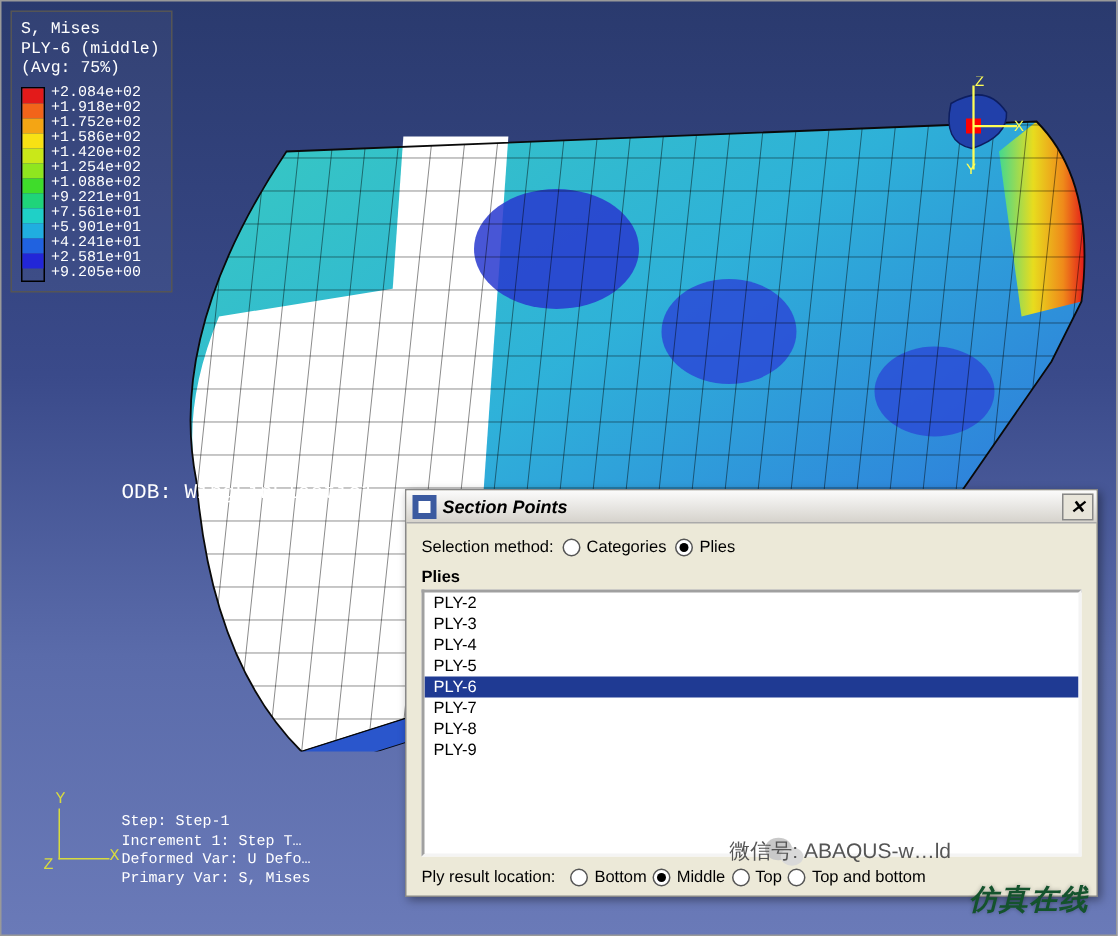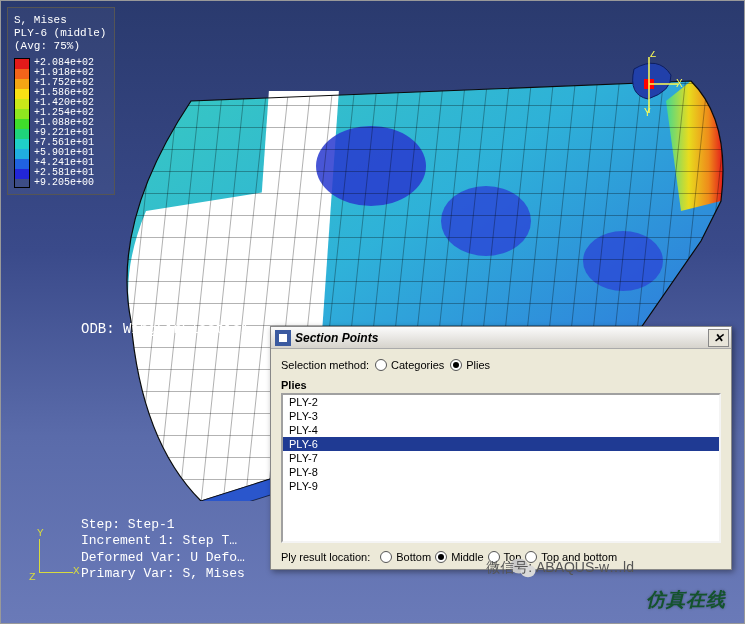--- a/index.html
+++ b/index.html
@@ -32,22 +32,22 @@
   
   .triad {
     position:absolute; left:28px; bottom:40px;
     color:#d8db3e; font-size:11px; font-family:"Courier New",monospace;
   }
   .triad .axis-line { position:absolute; background:#d8db3e; }
   .compass {
     position:absolute; right:60px; top:50px; width:70px; height:70px;
   }
   .status-text {
-    position:absolute; left:80px; bottom:41px;
-    color:#fff; font-family:"Courier New",monospace; font-size:13px;
+    position:absolute; left:80px; bottom:30px;
+    color:#fff; font-family:"Courier New",monospace; font-size:10px;
     line-height:1.25;
   }
   .odb-text { position:absolute; left:80px; top:320px; color:#fff; font-family:"Courier New",monospace; font-size:14px; }
 
   
   .mesh {
     position:absolute; left:60px; top:40px; width:680px; height:460px;
     pointer-events:none;
   }
 
@@ -78,21 +78,21 @@
     display:flex; align-items:center; justify-content:center;
     font-family:Arial; font-size:12px; font-weight:bold;
   }
   .dlg-body { padding:8px 10px 6px 10px; }
   .row { display:flex; align-items:center; gap:6px; margin: 2px 0 8px 0; }
   .radio { width:12px; height:12px; border:1px solid #555; border-radius:50%; background:#fff; display:inline-flex;align-items:center;justify-content:center;}
   .radio.checked::after{content:"";width:6px;height:6px;border-radius:50%;background:#000;}
   .group-label { font-weight:bold; margin-top:4px; }
   .listbox {
     border:2px inset #f4f4f4; background:#fff;
-    height:150px; overflow:auto; margin-top:2px;
+    height:178px; overflow:auto; margin-top:2px;
     position:relative;
   }
   .listbox .item { padding:1px 6px; font-size:11px; cursor:default; }
   .listbox .item.selected { background:#1f3a93; color:#fff; }
   .listbox::-webkit-scrollbar{width:16px;}
   .listbox::-webkit-scrollbar-track{background:#e8e5da;border-left:1px solid #c1bda9;}
   .listbox::-webkit-scrollbar-thumb{background:#cbc7b8;border:1px solid #9c987f;}
   .listbox::-webkit-scrollbar-button{background:#e8e5da;border:1px solid #9c987f;height:16px;display:block;}
 
   .loc-row { display:flex; align-items:flex-start; gap:10px; margin-top:8px;}
@@ -244,20 +244,21 @@
       <span class="opt">
         <span class="radio checked" id="m1"></span>
         <span>Plies</span>
       </span>
     </div>
     <div class="group-label">Plies</div>
     <div class="listbox" id="plies-list">
         <div class="item">PLY-2</div>
         <div class="item">PLY-3</div>
         <div class="item">PLY-4</div>
+        <div class="item">PLY-5</div>
         <div class="item selected">PLY-6</div>
         <div class="item">PLY-7</div>
         <div class="item">PLY-8</div>
         <div class="item">PLY-9</div>
       </div>
 
     <div class="loc-row">
       <span>Ply result location:</span>
       <div class="loc-options" id="loc-opts">
           <div class="opt">

